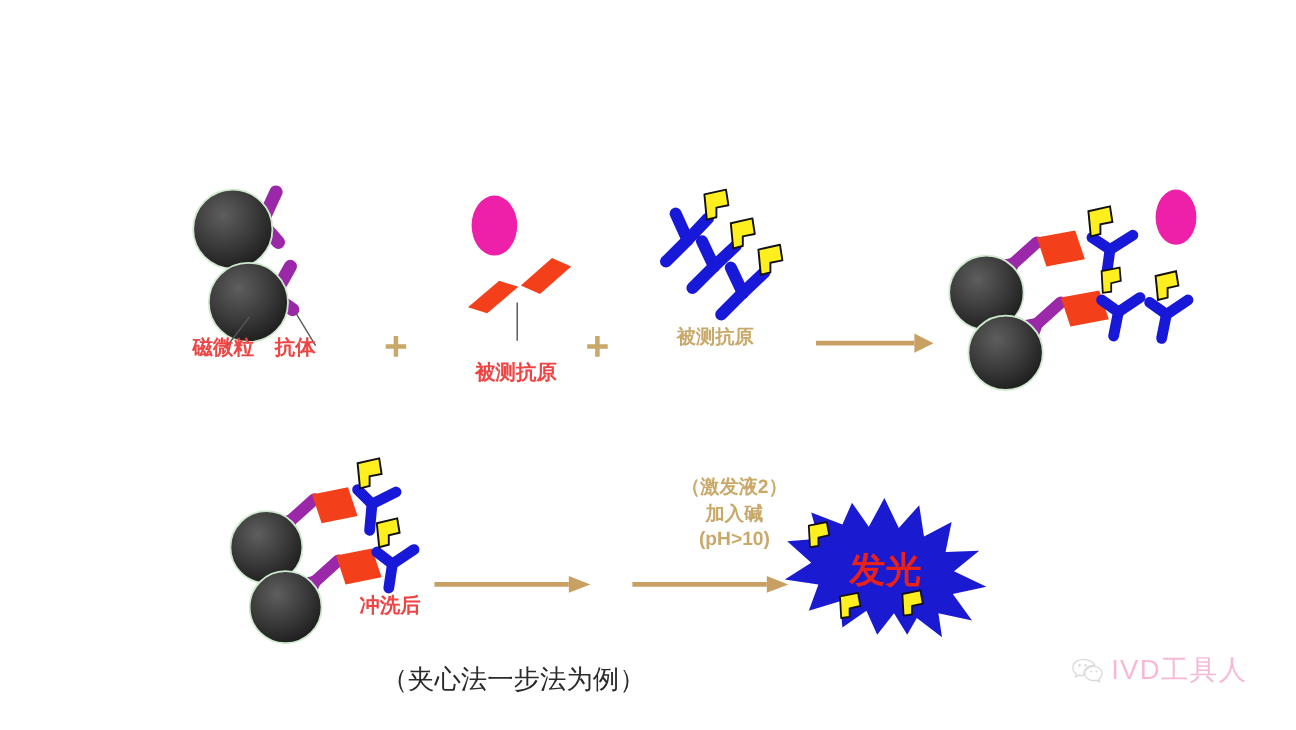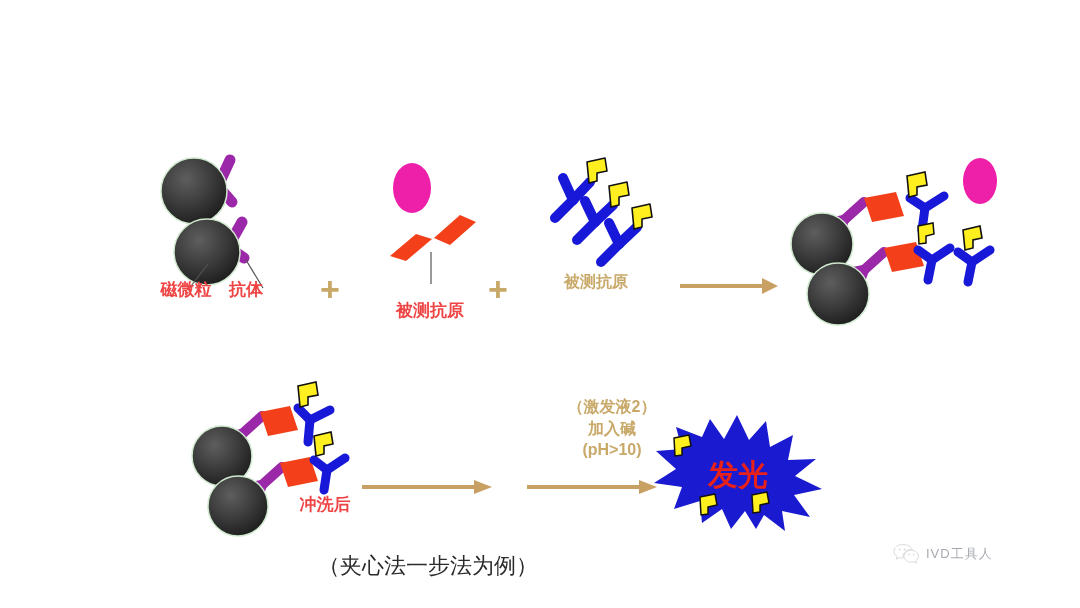--- a/index.html
+++ b/index.html
@@ -73,22 +73,22 @@
   
   #watermark {
     left: 893px;
     top: 543px;
     display: flex;
     align-items: center;
     gap: 7px;
     opacity: 0.38;
   }
   #watermark .wm-text {
-    font-size: 13px;
-    color: #0f172a;
+    font-size: 23px;
+    color: #ec4899;
     white-space: nowrap;
     letter-spacing: 1px;
   }
 
   
   .leader { stroke: #555; stroke-width: 1.2; }
   svg { overflow: visible; }
 </style>
 </head>
 <body>

